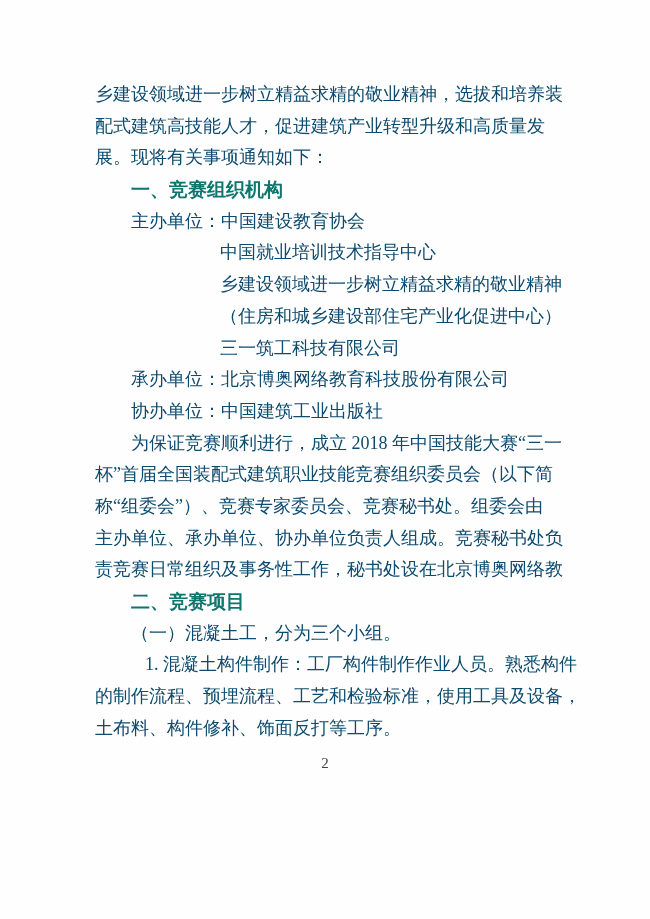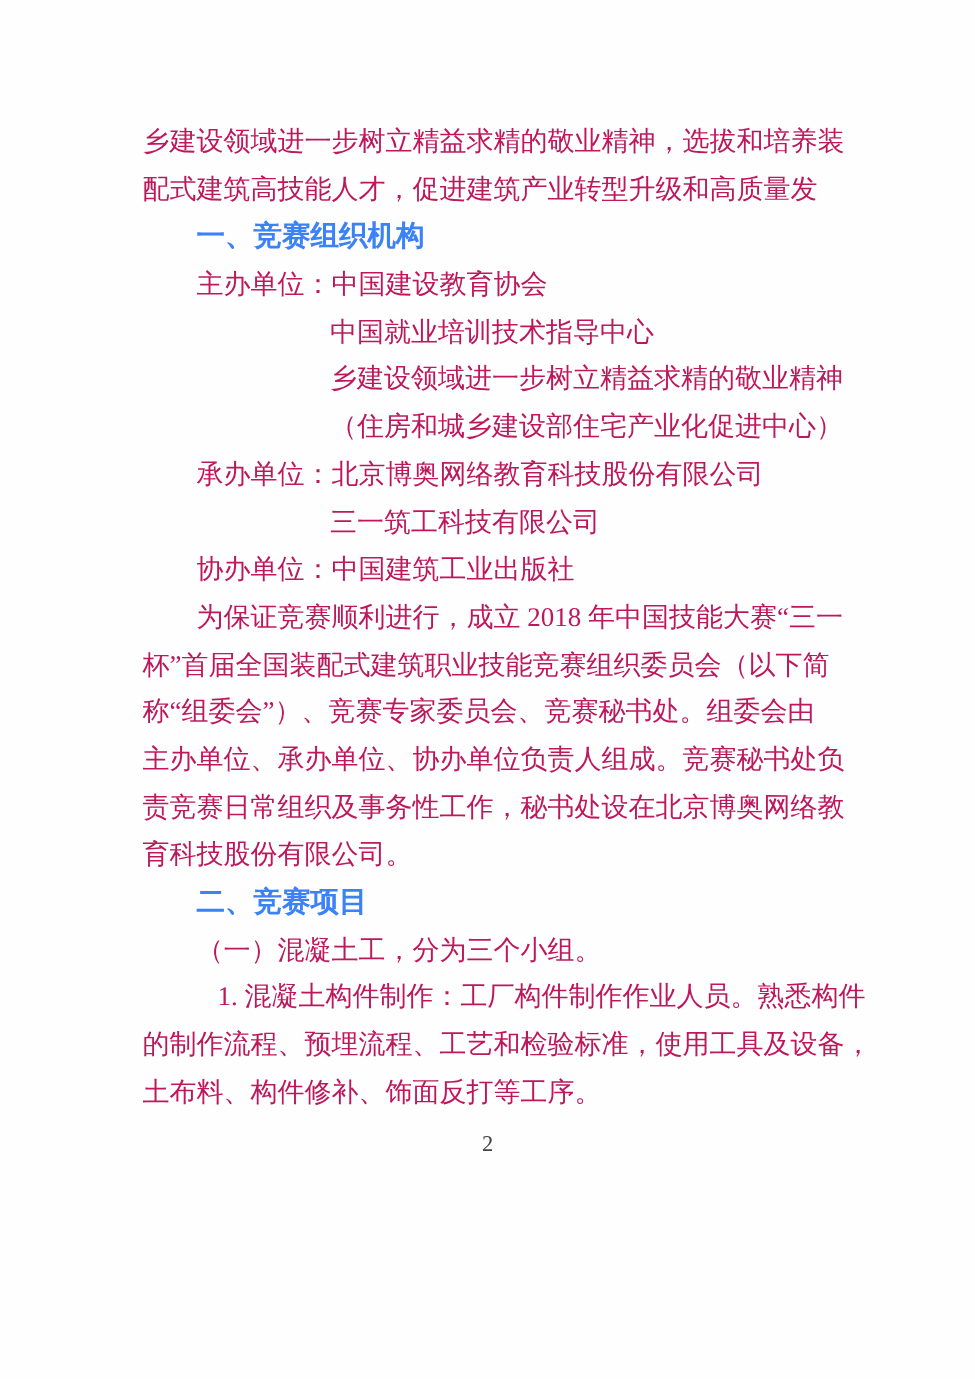--- a/index.html
+++ b/index.html
@@ -15,63 +15,63 @@
     overflow: hidden;
     font-family: "Liberation Serif", serif;
   }
   .doc {
     padding: 79px 80px 0 95px;
   }
   .ln {
     height: 31.7px;
     line-height: 31.7px;
     font-size: 18px;
-    color: #be185d;
+    color: #0c4a6e;
     white-space: nowrap;
     font-family: "Liberation Serif", serif;
   }
   .ind-para  { padding-left: 36px; }
   .ind-list  { padding-left: 50px; }
   .ind-unit  { padding-left: 125px; }
   .heading {
     font-family: Liberation Serif, serif;
     font-weight: bold;
     font-size: 19px;
-    color: #3b82f6;
+    color: #0f766e;
   }
   .pagenum {
     margin-top: 6px;
     text-align: center;
     font-size: 15px;
     line-height: 26px;
     color: #444444;
     font-family: "Liberation Serif", serif;
   }
 </style>
 </head>
 <body>
 
 <div class="page">
   <div class="doc">
     <div class="ln">乡建设领域进一步树立精益求精的敬业精神，选拔和培养装</div>
     <div class="ln">配式建筑高技能人才，促进建筑产业转型升级和高质量发</div>
+    <div class="ln">展。现将有关事项通知如下：</div>
     <div class="ln ind-para heading">一、竞赛组织机构</div>
     <div class="ln ind-para">主办单位：中国建设教育协会</div>
     <div class="ln ind-unit">中国就业培训技术指导中心</div>
     <div class="ln ind-unit">乡建设领域进一步树立精益求精的敬业精神</div>
     <div class="ln ind-unit">（住房和城乡建设部住宅产业化促进中心）</div>
+    <div class="ln ind-unit">三一筑工科技有限公司</div>
     <div class="ln ind-para">承办单位：北京博奥网络教育科技股份有限公司</div>
-    <div class="ln ind-unit">三一筑工科技有限公司</div>
     <div class="ln ind-para">协办单位：中国建筑工业出版社</div>
     <div class="ln ind-para">为保证竞赛顺利进行，成立 2018 年中国技能大赛“三一</div>
     <div class="ln">杯”首届全国装配式建筑职业技能竞赛组织委员会（以下简</div>
     <div class="ln">称“组委会”）、竞赛专家委员会、竞赛秘书处。组委会由</div>
     <div class="ln">主办单位、承办单位、协办单位负责人组成。竞赛秘书处负</div>
     <div class="ln">责竞赛日常组织及事务性工作，秘书处设在北京博奥网络教</div>
-    <div class="ln">育科技股份有限公司。</div>
     <div class="ln ind-para heading">二、竞赛项目</div>
     <div class="ln ind-para">（一）混凝土工，分为三个小组。</div>
     <div class="ln ind-list">1. 混凝土构件制作：工厂构件制作作业人员。熟悉构件</div>
     <div class="ln">的制作流程、预埋流程、工艺和检验标准，使用工具及设备，</div>
     <div class="ln">土布料、构件修补、饰面反打等工序。</div>
   </div>
   <div class="pagenum">2</div>
 </div>
 
 </body></html>

